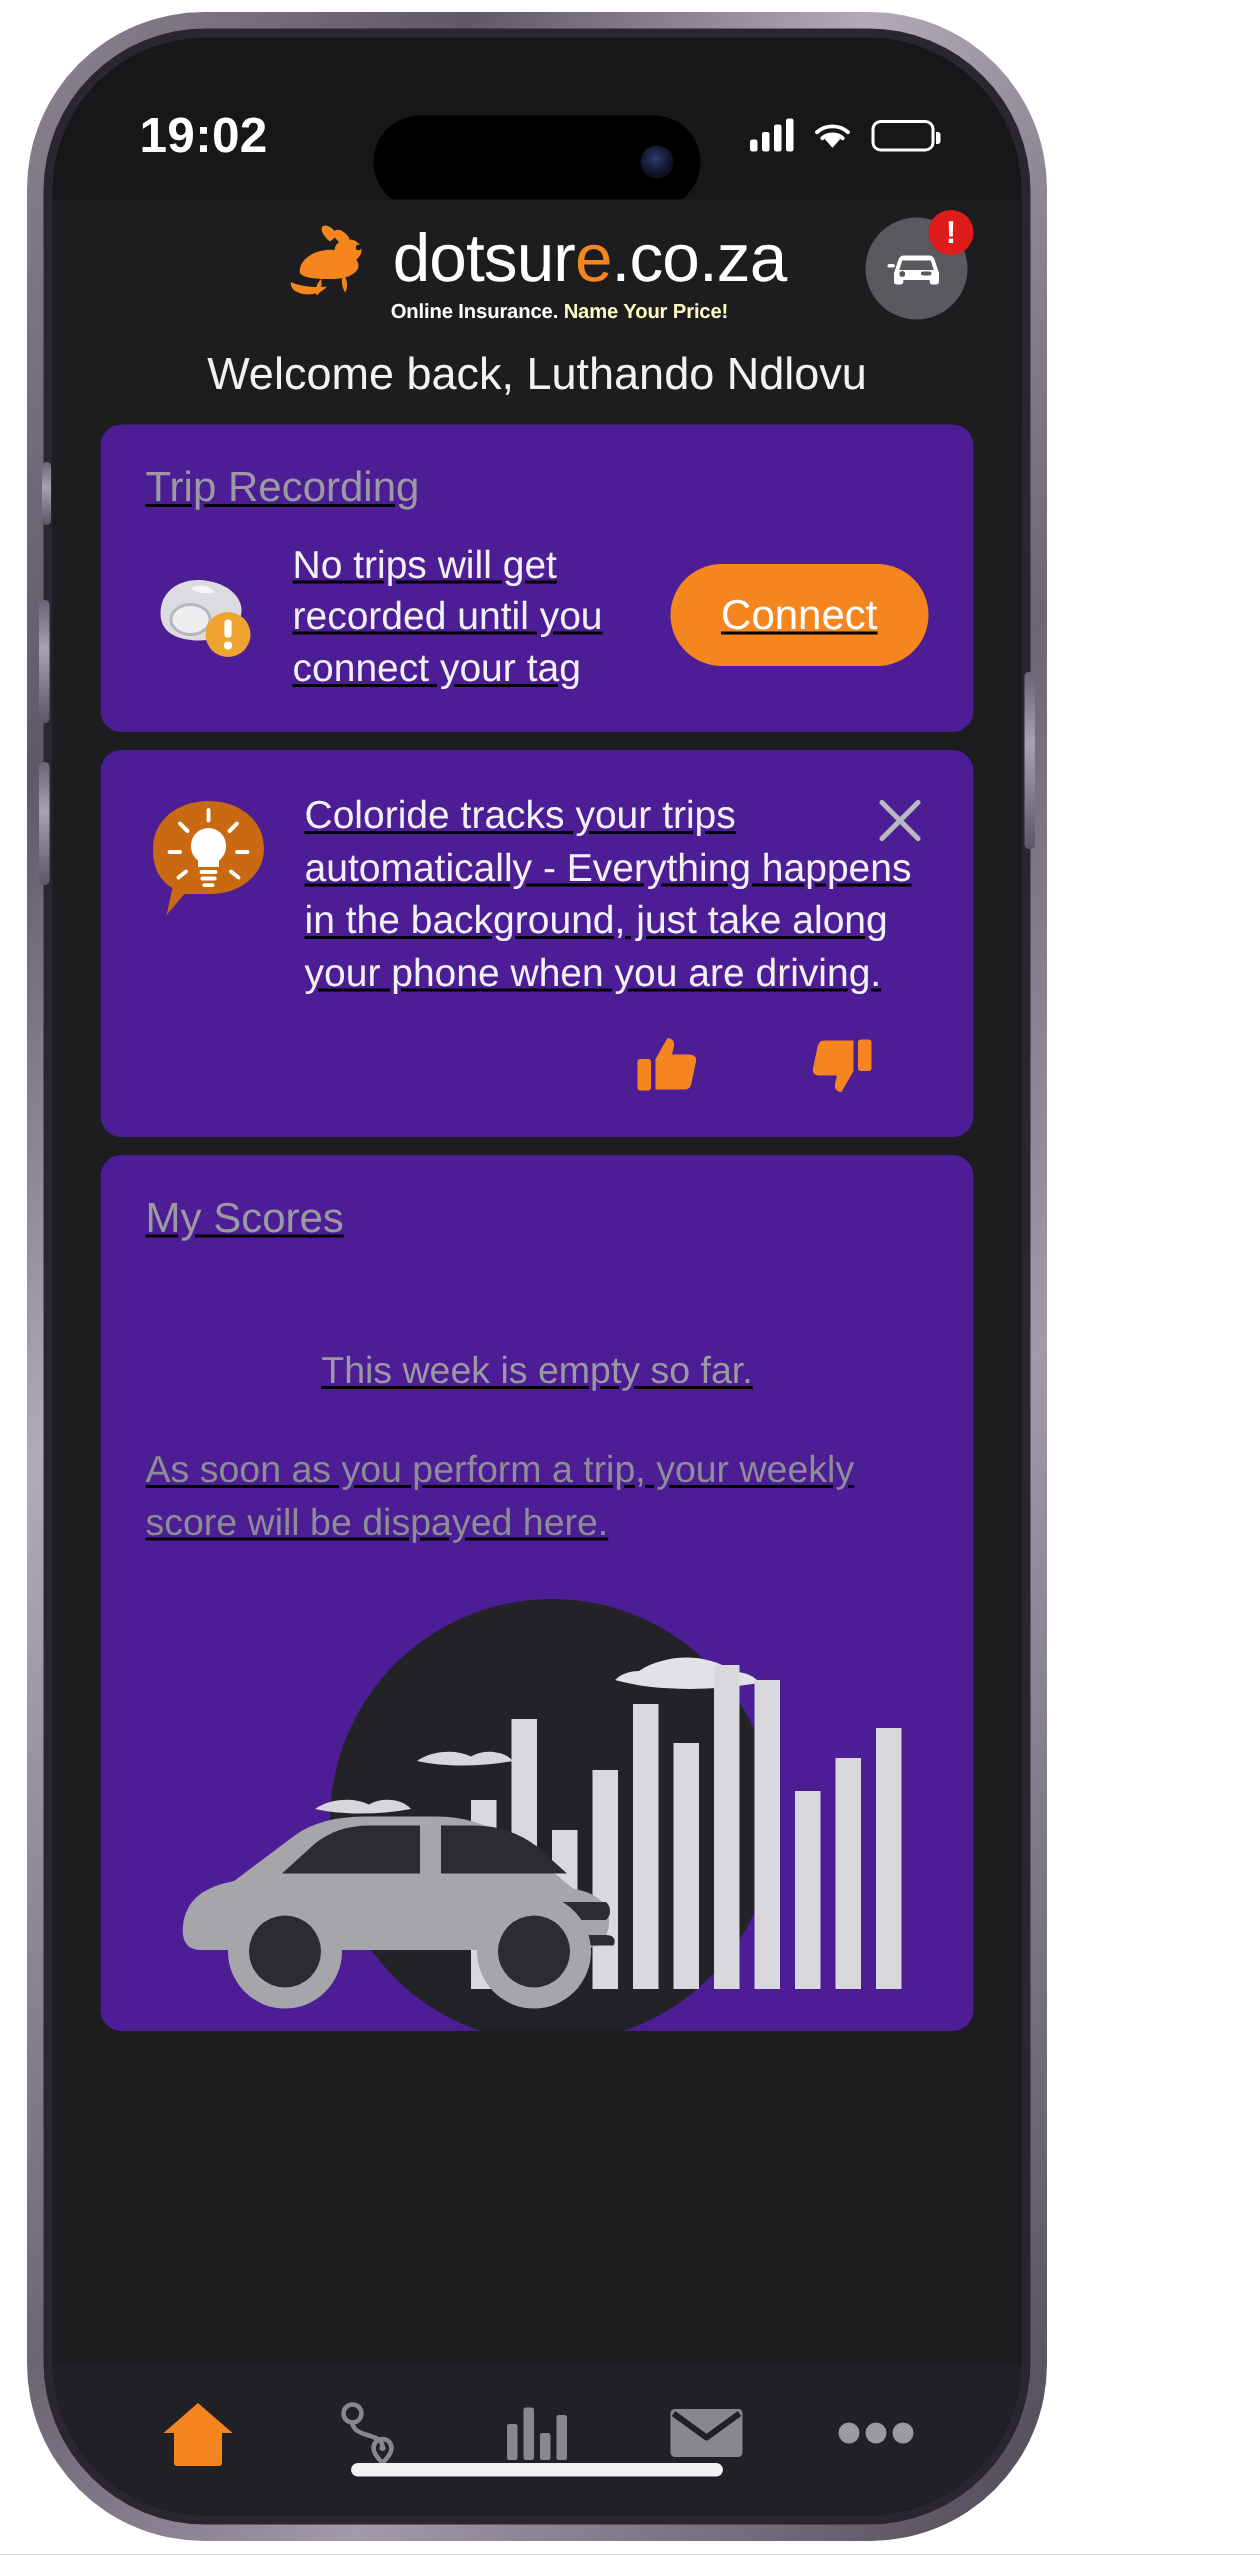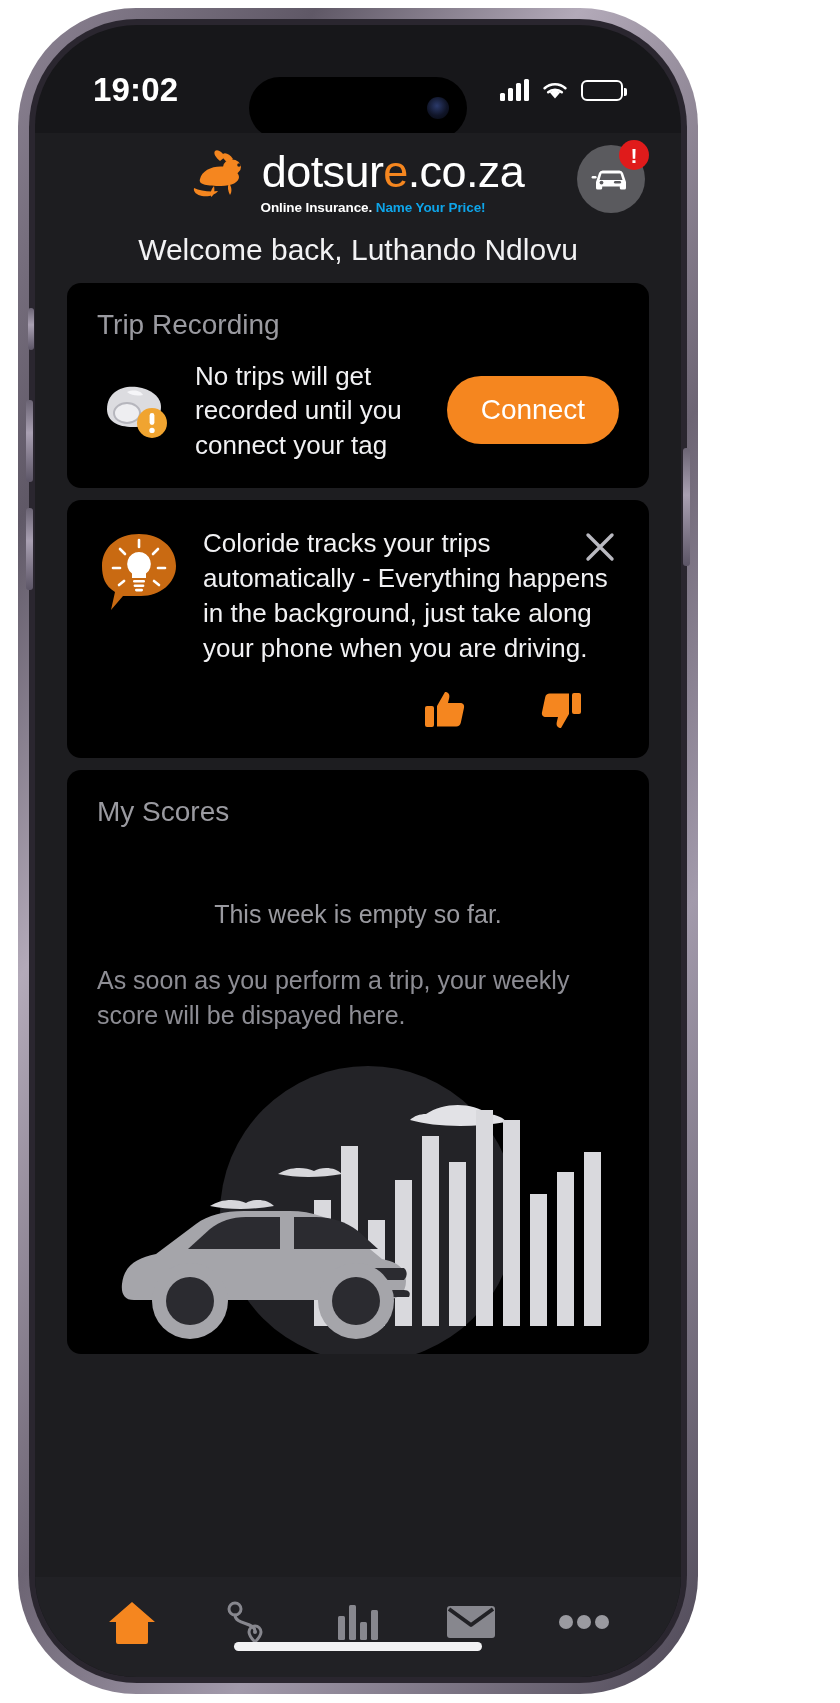--- a/index.html
+++ b/index.html
@@ -116,21 +116,21 @@
   .logo-row { display: flex; align-items: flex-start; gap: 2px; }
   .logo-word {
     font-size: 45px; font-weight: 400; color: #fff; letter-spacing: -0.6px;
     line-height: 1;
   }
   .logo-word .hl { color: #f5861f; }
   .logo-tag {
     font-size: 13.5px; font-weight: 700; color: #ffffff;
     letter-spacing: -0.1px; margin-top: 3px; margin-left: 30px;
   }
-  .logo-tag .hl { color: #0ea5e9; }
+  .logo-tag .hl { color: #fef9c3; }
   .welcome {
     text-align: center; color: #f2f2f4;
     font-size: 30px; font-weight: 400; margin-top: 18px;
   }
 
   .car-badge {
     position: absolute; right: 36px; top: 12px;
     width: 68px; height: 68px; border-radius: 50%;
     background: #5a5a5e;
     display: flex; align-items: center; justify-content: center;
@@ -139,25 +139,26 @@
     position: absolute; right: -4px; top: -5px;
     width: 30px; height: 30px; border-radius: 50%;
     background: #e01b1b;
     color: #fff; font-size: 21px; font-weight: 700;
     display: flex; align-items: center; justify-content: center;
     line-height: 1;
   }
 
   
   .card {
-    background: #000000;
+    background: #4c1d95;
     border-radius: 14px;
     margin: 0 32px 12px 32px;
     padding: 26px 30px 26px 30px;
     position: relative;
+    text-decoration: underline;
   }
   .card-title {
     color: #9a9aa0; font-size: 28px; font-weight: 400;
     margin-bottom: 18px;
   }
 
   
   .trip-row { display: flex; align-items: center; gap: 20px; }
   .tag-icon { position: relative; width: 78px; height: 62px; flex: none; }
   .trip-text {

